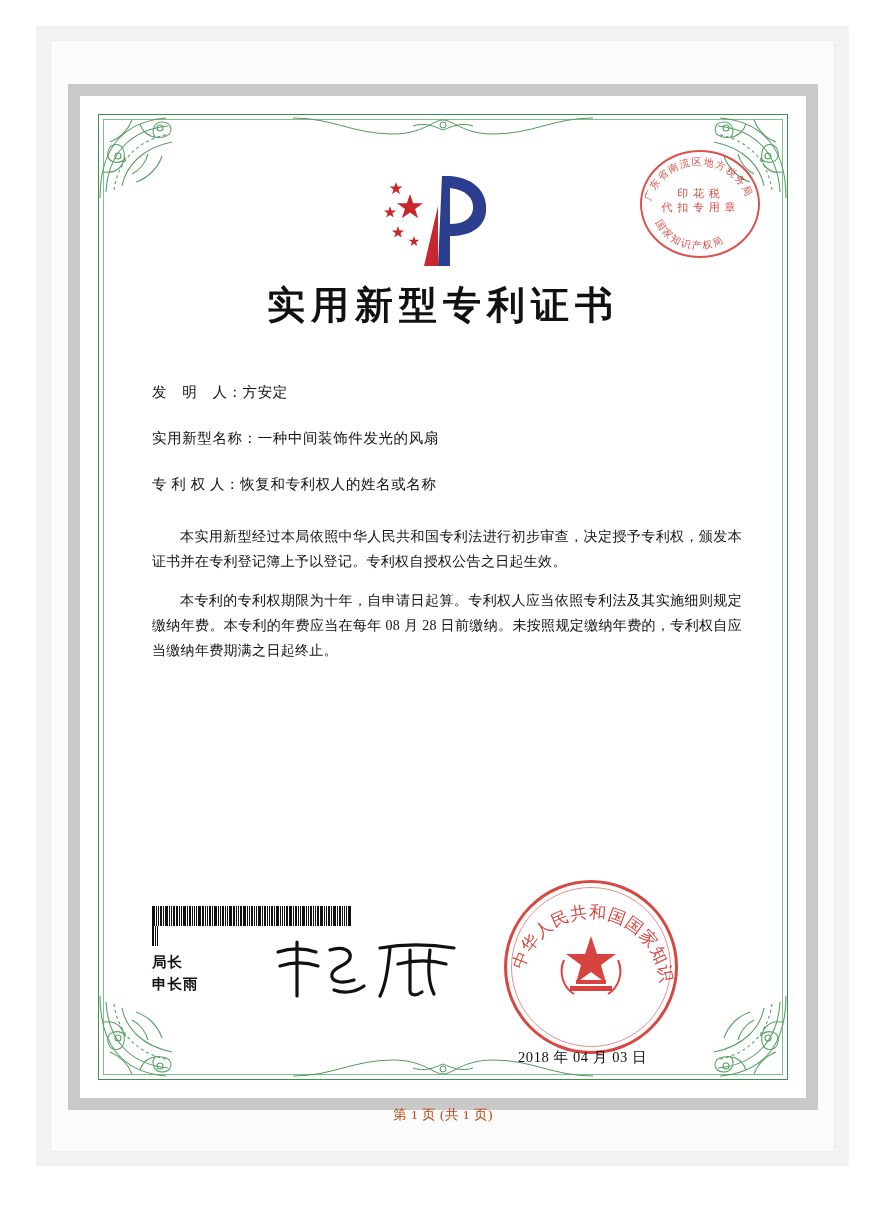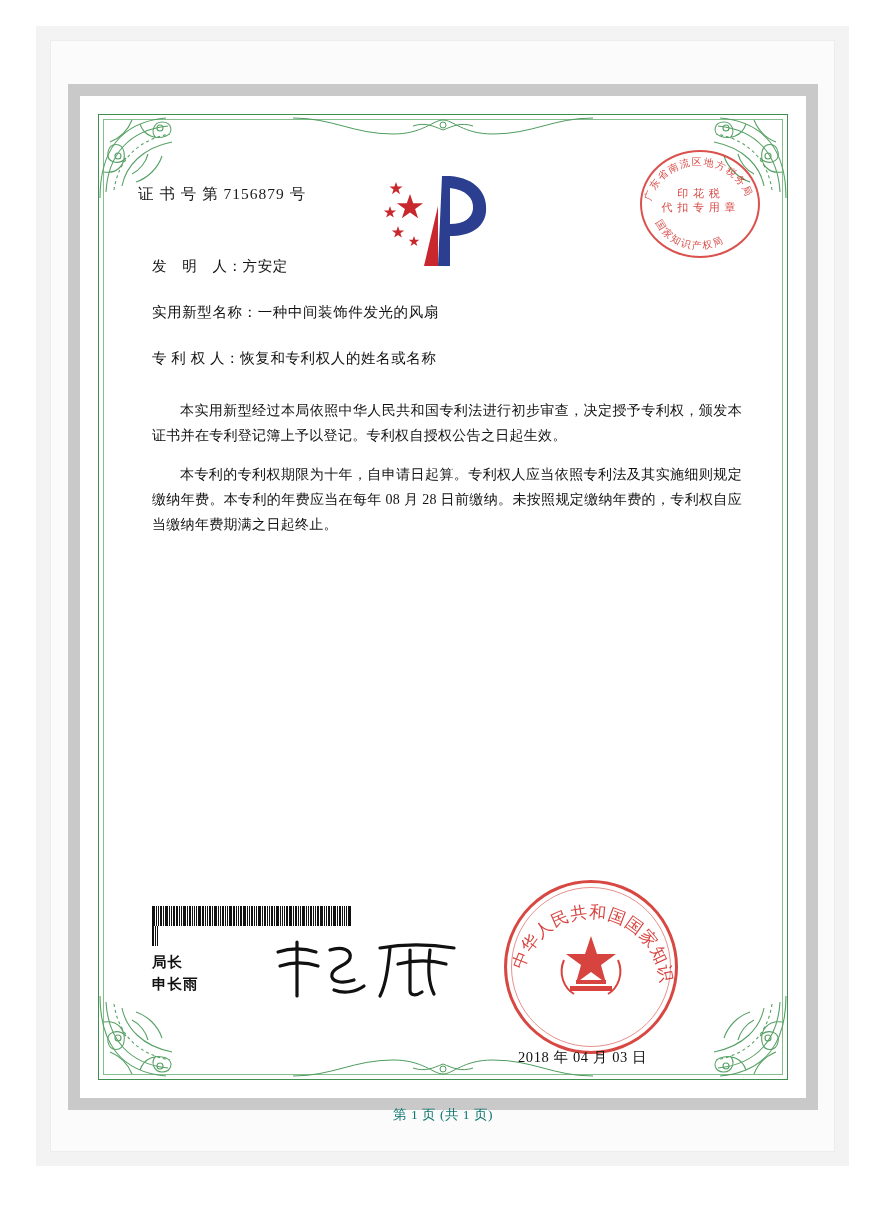--- a/index.html
+++ b/index.html
@@ -272,21 +272,21 @@
     color: #111;
     letter-spacing: .6px;
   }
 
   .page-footer {
     position: absolute;
     left: 0; right: 0;
     top: 1010px;
     text-align: center;
     font-size: 13.5px;
-    color: #0f766e;
+    color: #c2410c;
     letter-spacing: .5px;
   }
 </style>
 </head>
 <body>
 
 <div class="scan-page">
   <div class="scan-shadow-1"></div>
   <div class="scan-shadow-2"></div>
   <div class="scan-border"></div>
@@ -400,22 +400,22 @@
           <textPath href="#arcBot" startOffset="12%">国家知识产权局</textPath>
         </text>
       </svg>
       <div class="seal-text-center">
         <div>印 花 税</div>
         <div>代 扣 专 用 章</div>
       </div>
     </div>
 
     <div class="content">
-      <div class="cert-number">证 书 号 第 7156879 号</div>
-
+
+      <div class="title">实用新型专利证书</div>
 
       <div class="fields">
         <div class="field-row">
           <span class="field-label">发　明　人：</span><span class="field-value">方安定</span>
         </div>
         <div class="field-row">
           <span class="field-label">实用新型名称：</span><span class="field-value">一种中间装饰件发光的风扇</span>
         </div>
         <div class="field-row">
           <span class="field-label">专 利 权 人：</span><span class="field-value">恢复和专利权人的姓名或名称</span>

